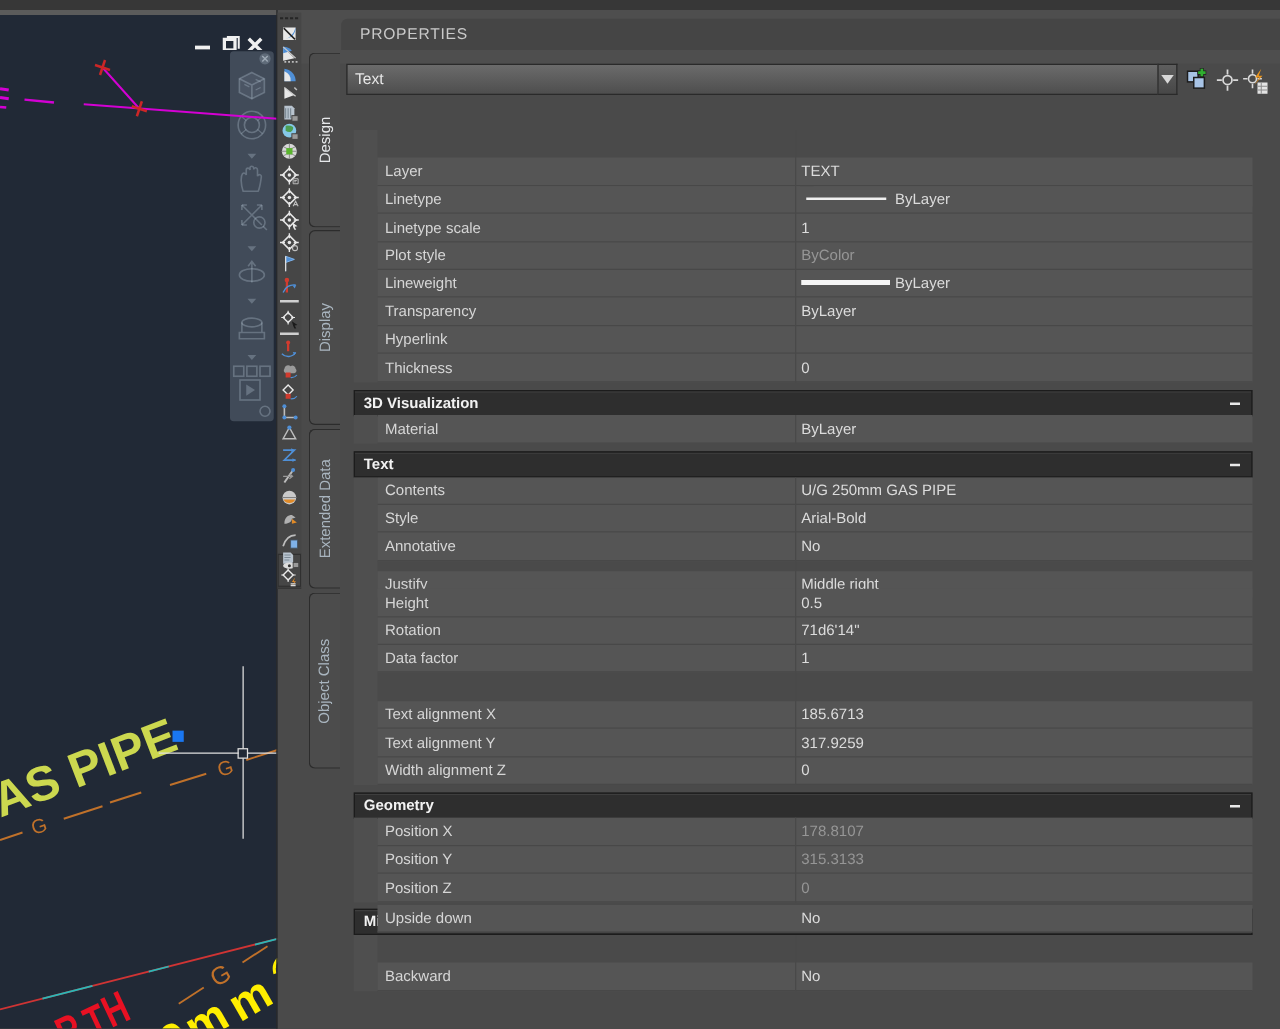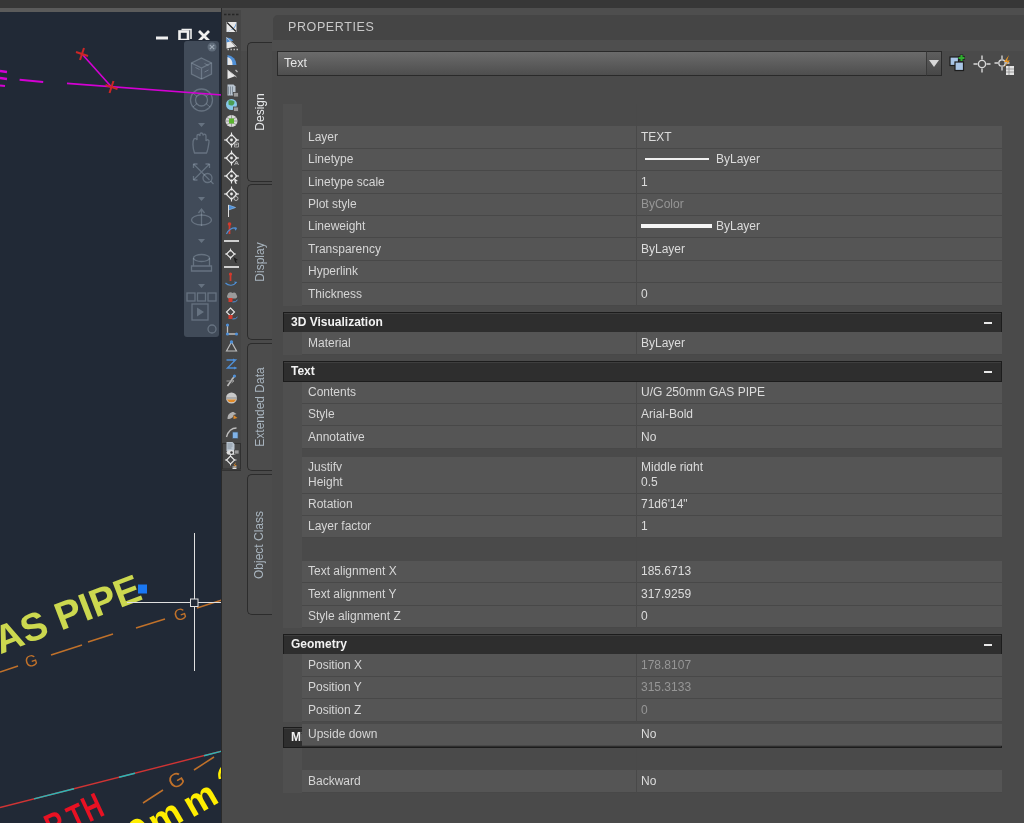--- a/index.html
+++ b/index.html
@@ -410,33 +410,33 @@
     </div>
 <div class="row" style="top:471px;height:23px;line-height:22px;">
       <span class="lbl">Height</span>
       <span class="val ">0.5</span>
     </div>
 <div class="row" style="top:494px;height:22px;line-height:21px;">
       <span class="lbl">Rotation</span>
       <span class="val ">71d6'14"</span>
     </div>
 <div class="row" style="top:516px;height:22px;line-height:21px;">
-      <span class="lbl">Layer factor</span>
+      <span class="lbl">Data factor</span>
       <span class="val ">1</span>
     </div>
 <div class="row" style="top:561px;height:22px;line-height:21px;">
       <span class="lbl">Text alignment X</span>
       <span class="val ">185.6713</span>
     </div>
 <div class="row" style="top:583px;height:23px;line-height:22px;">
       <span class="lbl">Text alignment Y</span>
       <span class="val ">317.9259</span>
     </div>
 <div class="row" style="top:606px;height:22px;line-height:21px;">
-      <span class="lbl">Style alignment Z</span>
+      <span class="lbl">Width alignment Z</span>
       <span class="val ">0</span>
     </div>
 <div class="vsep" style="top:382px;height:246px;"></div>
 <div class="sech" style="top:633.5px;">
       <span class="t">Geometry</span>
       <span class="m"></span>
     </div>
 <div class="abs" style="left:283px;top:654px;width:19px;height:68px;background:#4f4f4f;"></div>
 <div class="row" style="top:654px;height:23px;line-height:22px;">
       <span class="lbl">Position X</span>

